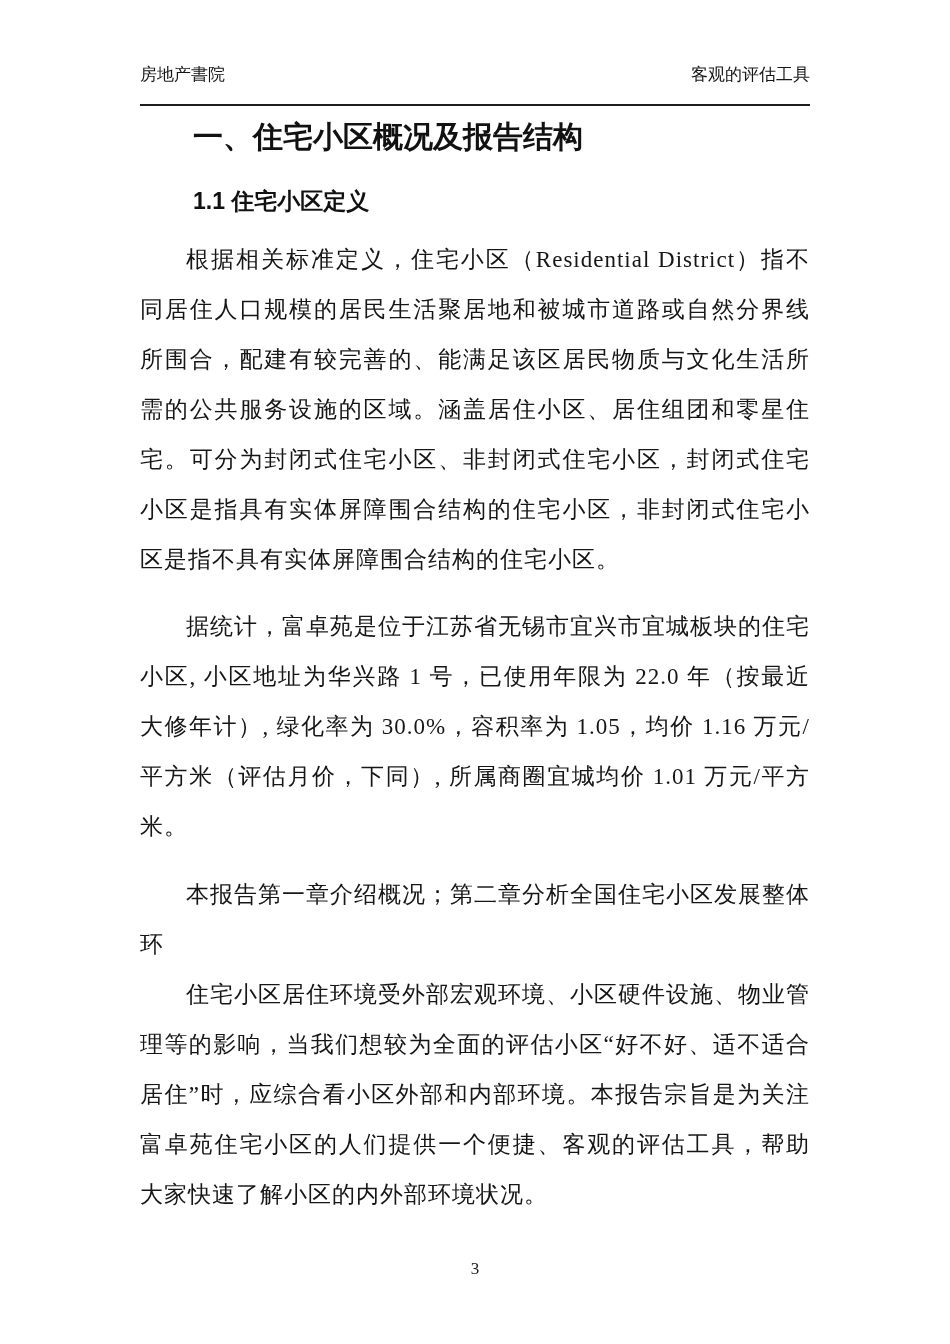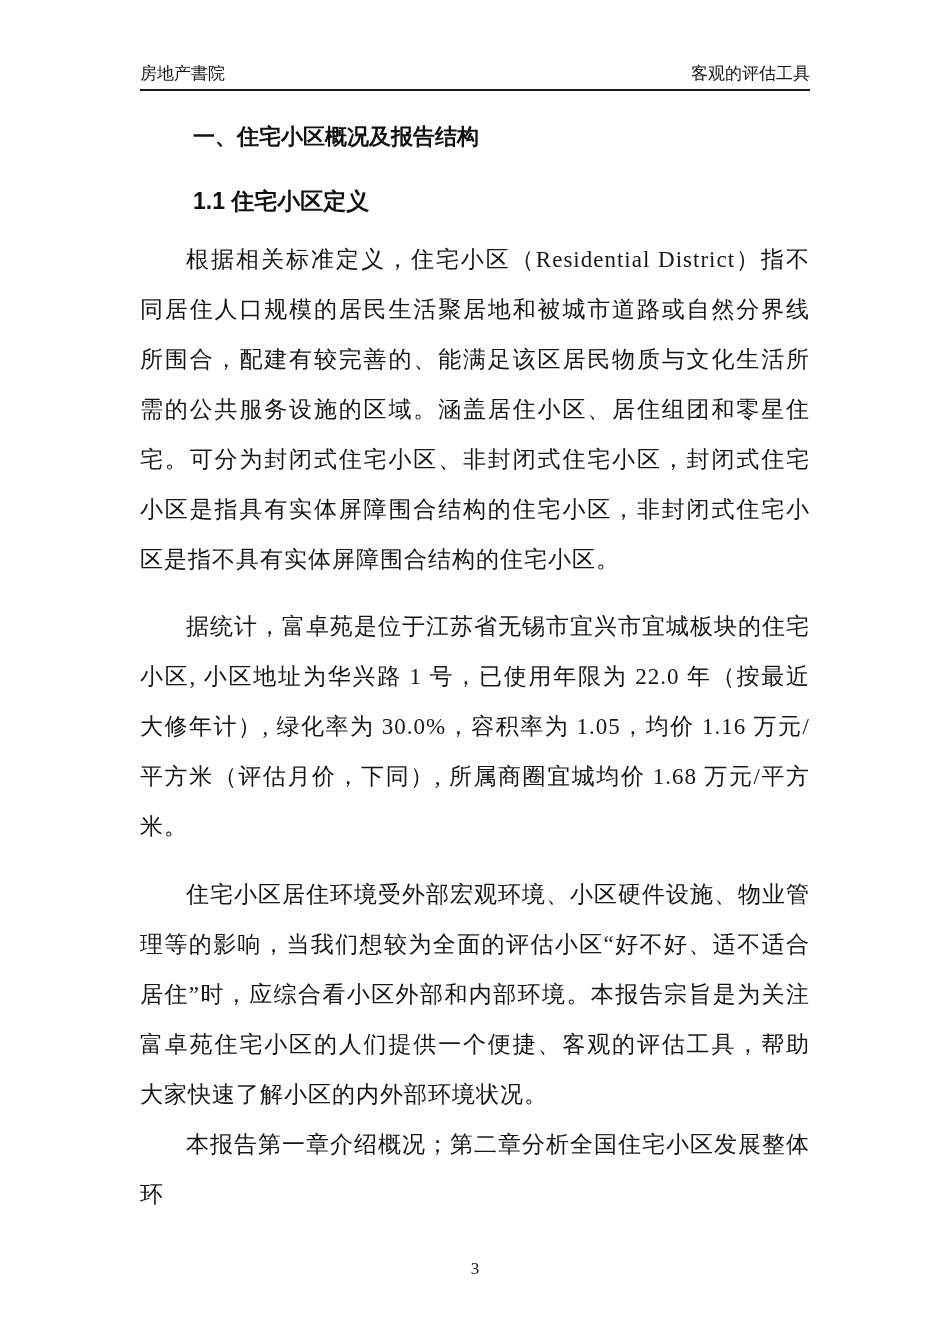--- a/index.html
+++ b/index.html
@@ -19,39 +19,39 @@
   }
   
   .header {
     position: absolute;
     top: 64px;
     left: 140px;
     right: 140px;
     display: flex;
     justify-content: space-between;
     align-items: flex-end;
-    font-family: Liberation Mono, monospace;
+    font-family: Liberation Sans, sans-serif;
     font-size: 17px;
     line-height: 22px;
-    padding-bottom: 3px;
+    padding-bottom: 18px;
     border-bottom: 2px solid #1c1c1c;
   }
   
   .content {
     position: absolute;
     top: 0;
     left: 140px;
     width: 670px;
   }
   .chapter-title {
     margin: 119px 0 0 0;
     padding-left: 53px;
     font-family: "Liberation Sans", "DejaVu Sans", sans-serif;
     font-weight: 700;
-    font-size: 22px;
+    font-size: 30px;
     line-height: 36px;
     color: #111111;
   }
   .section-heading {
     margin: 0;
     padding-left: 53px;
     font-family: "Liberation Sans", "DejaVu Sans", sans-serif;
     font-weight: 700;
     font-size: 23px;
     line-height: 30px;
@@ -98,26 +98,26 @@
   <div class="content">
 
     <h1 class="chapter-title">一、住宅小区概况及报告结构</h1>
 
     <section class="s1">
       <h2 class="section-heading">1.1 住宅小区定义</h2>
       <p class="body-par">根据相关标准定义，住宅小区（Residential District）指不同居住人口规模的居民生活聚居地和被城市道路或自然分界线所围合，配建有较完善的、能满足该区居民物质与文化生活所需的公共服务设施的区域。涵盖居住小区、居住组团和零星住宅。可分为封闭式住宅小区、非封闭式住宅小区，封闭式住宅小区是指具有实体屏障围合结构的住宅小区，非封闭式住宅小区是指不具有实体屏障围合结构的住宅小区。</p>
     </section>
 
     <section class="s2">
-      <p class="body-par">据统计，富卓苑是位于江苏省无锡市宜兴市宜城板块的住宅小区, 小区地址为华兴路 1 号，已使用年限为 22.0 年（按最近大修年计）, 绿化率为 30.0%，容积率为 1.05，均价 1.16 万元/平方米（评估月价，下同）, 所属商圈宜城均价 1.68 万元/平方米。</p>
+      <p class="body-par">据统计，富卓苑是位于江苏省无锡市宜兴市宜城板块的住宅小区, 小区地址为华兴路 1 号，已使用年限为 22.0 年（按最近大修年计）, 绿化率为 30.0%，容积率为 1.05，均价 1.16 万元/平方米（评估月价，下同）, 所属商圈宜城均价 1.01 万元/平方米。</p>
     </section>
 
     <section class="s3">
+      <p class="body-par">本报告第一章介绍概况；第二章分析全国住宅小区发展整体环</p>
       <p class="body-par">住宅小区居住环境受外部宏观环境、小区硬件设施、物业管理等的影响，当我们想较为全面的评估小区“好不好、适不适合居住”时，应综合看小区外部和内部环境。本报告宗旨是为关注富卓苑住宅小区的人们提供一个便捷、客观的评估工具，帮助大家快速了解小区的内外部环境状况。</p>
-      <p class="body-par">本报告第一章介绍概况；第二章分析全国住宅小区发展整体环</p>
     </section>
 
   </div>
 
   <div class="footer">
     <span>3</span>
   </div>
 
 </div>
 

